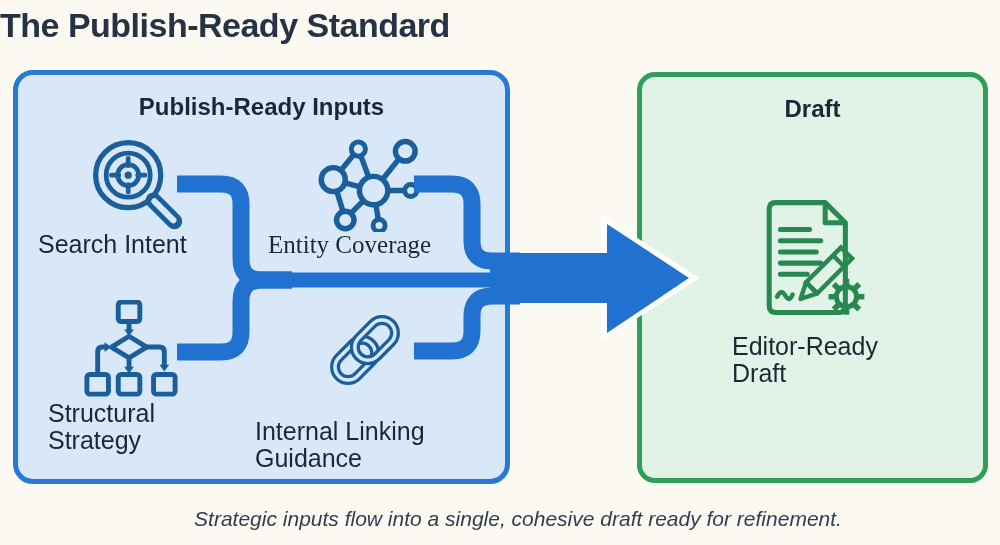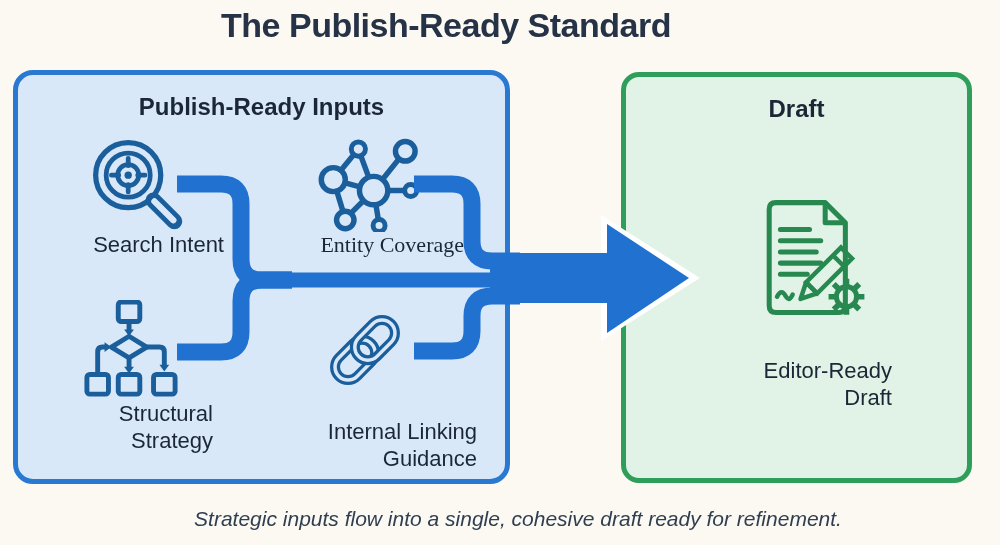--- a/index.html
+++ b/index.html
@@ -4,31 +4,31 @@
 <style>
   :root{
     --background:#FBF9F2; --title-text:#263246; --label-text:#1B2736;
     --inputs-border:#2979D2; --inputs-fill:#D9E8F9;
     --draft-border:#2F9E5B; --draft-fill:#E1F2E6;
     --arrow:#2171D0; --icon-blue:#1A5E9C; --icon-green:#27894F;
   }
   *{margin:0;padding:0;box-sizing:border-box;}
   body{font-family:"Liberation Sans",sans-serif;background:var(--background);}
   .canvas{position:relative;width:1000px;height:545px;background:var(--background);overflow:hidden;}
-  .title{position:absolute;top:6px;left:0;width:892px;text-align:center;
+  .title{position:absolute;top:6px;left:0;width:892px;
          font-size:34px;font-weight:bold;color:var(--title-text);letter-spacing:-0.5px;}
   .box{position:absolute;border-radius:20px;}
   .inputs-box{left:13px;top:70px;width:497px;height:414px;
               background:var(--inputs-fill);border:5px solid var(--inputs-border);}
-  .draft-box{left:621px;top:72px;width:351px;height:411px;border-radius:18px;
+  .draft-box{left:637px;top:72px;width:351px;height:411px;border-radius:18px;
              background:var(--draft-fill);border:5px solid var(--draft-border);}
   .box-header{position:absolute;top:18px;left:0;width:100%;text-align:center;
               font-size:24px;font-weight:bold;color:var(--label-text);}
   .icon-wrap{position:absolute;z-index:2;}
-  .item-label{position:absolute;z-index:2;text-align:right;font-size:22px;
+  .item-label{position:absolute;z-index:2;text-align:left;font-size:25px;
               line-height:27px;color:var(--label-text);}
   .flow-overlay{position:absolute;left:0;top:0;z-index:3;pointer-events:none;}
   .caption{position:absolute;top:507px;left:0;width:1000px;text-align:center;
            font-style:italic;font-size:21px;color:#2F3E50;padding-left:36px;}
 </style>
 </head>
 <body>
 
 <div class="canvas">
 
@@ -113,21 +113,21 @@
       <g transform="translate(38,90) rotate(-45)">
         <path d="M0 0 L14 -7 L14 7 Z" stroke="var(--icon-green)" stroke-width="4" stroke-linejoin="round"></path>
         <rect x="14" y="-7" width="44" height="14" stroke="var(--icon-green)" stroke-width="4"></rect>
         <line x1="48" y1="-7" x2="48" y2="7" stroke="var(--icon-green)" stroke-width="4"></line>
       </g>
       <circle cx="79" cy="88" r="9" stroke="var(--icon-green)" stroke-width="4.5"></circle>
       <path d="M89 88 H95 M86.1 95.1 L90.4 99.4 M79 98 V104 M71.9 95.1 L67.6 99.4 M69 88 H63 M71.9 80.9 L67.6 76.6 M79 78 V72 M86.1 80.9 L90.4 76.6" stroke="var(--icon-green)" stroke-width="5"></path>
     </svg>
   </div>
 
-  <div class="item-label" style="left:732px;top:333px;width:160px;margin-top:24px;">Editor-Ready Draft</div>
+  <div class="item-label" style="left:732px;top:333px;width:160px;">Editor-Ready Draft</div>
 
   <svg class="flow-overlay" width="1000" height="545" viewBox="0 0 1000 545">
 
     <polygon points="601,215 700,278 601,341" fill="#FFFFFF"></polygon>
     <g stroke="var(--arrow)" fill="none" stroke-linecap="butt">
       <path d="M177 184 H221 Q241 184 241 204 V259 Q241 280 262 280 H292" stroke-width="17"></path>
       <path d="M177 352 H221 Q241 352 241 332 V301 Q241 280 262 280 H292" stroke-width="17"></path>
       <path d="M250 280 H560" stroke-width="15"></path>
       <path d="M414 184 H452 Q472 184 472 204 V241 Q472 261 492 261 H520" stroke-width="17"></path>
       <path d="M414 351 H452 Q472 351 472 331 V316 Q472 296 492 296 H520" stroke-width="17"></path>

